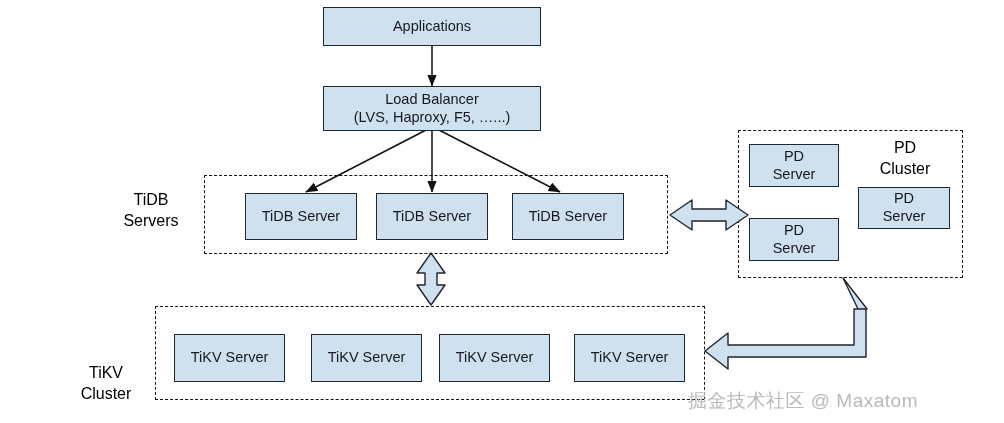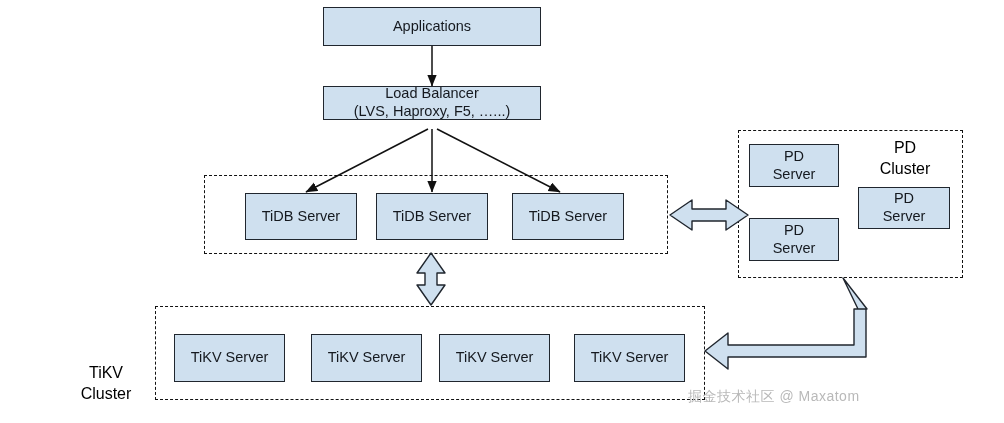--- a/index.html
+++ b/index.html
@@ -47,34 +47,36 @@
     position: absolute;
     left: 0;
     top: 0;
     width: 1004px;
     height: 423px;
     pointer-events: none;
   }
   .watermark {
     position: absolute;
     color: #b9b9b9;
-    font-size: 14px;
+    font-size: 19px;
     letter-spacing: 0.5px;
     white-space: nowrap;
   }
 </style>
 </head>
 <body>
 
 <div id="canvas">
 
   <div class="group" style="left:204px; top:175px; width:464px; height:79px;"></div>
   <div class="group" style="left:155px; top:306px; width:550px; height:94px;"></div>
   <div class="group" style="left:738px; top:130px; width:225px; height:148px;"></div>
 
+  <div class="grouplabel" style="left:100px; top:190px; width:102px;">TiDB
+Servers</div>
   <div class="grouplabel" style="left:55px; top:330px; width:102px;margin-top:33px;">TiKV
 Cluster</div>
   <div class="grouplabel" style="left:855px; top:138px; width:100px;">PD
 Cluster</div>
 
   <svg class="svg-layer" viewBox="0 0 1004 423">
     <defs>
       <marker id="tip" markerWidth="9" markerHeight="9" refX="7.6" refY="3.2" orient="auto">
         <path d="M0,0 L8,3.2 L0,6.4 z" fill="#111111"></path>
       </marker>
@@ -88,21 +90,21 @@
 
     <path d="M670,215 L692,200 L692,209 L726,209 L726,200 L748,215 L726,230 L726,221 L692,221 L692,230 Z" fill="#cfe0ef" stroke="#20262e" stroke-width="1.4" stroke-linejoin="round"></path>
 
     <path d="M431,253 L417,273 L425,273 L425,285 L417,285 L431,305 L445,285 L437,285 L437,273 L445,273 Z" fill="#cfe0ef" stroke="#20262e" stroke-width="1.4" stroke-linejoin="round"></path>
 
     <path d="M843,278 L867,309 L854,309 L854,345 L728,345 L728,333 L705,351 L728,369 L728,357 L866,357 L866,309 L858,309 Z" fill="#cfe0ef" stroke="#20262e" stroke-width="1.4" stroke-linejoin="round"></path>
   </svg>
 
   <div class="node" style="left:323px; top:7px; width:218px; height:39px;">Applications</div>
 
-  <div class="node" style="left:323px; top:86px; width:218px; height:34px;">Load Balancer
+  <div class="node" style="left:323px; top:86px; width:218px; height:45px;">Load Balancer
 (LVS, Haproxy, F5, …...)</div>
 
   <div class="node" style="left:245px; top:193px; width:112px; height:47px;">TiDB Server</div>
   <div class="node" style="left:376px; top:193px; width:112px; height:47px;">TiDB Server</div>
   <div class="node" style="left:512px; top:193px; width:112px; height:47px;">TiDB Server</div>
 
   <div class="node" style="left:749px; top:144px; width:90px; height:43px;">PD
 Server</div>
   <div class="node" style="left:749px; top:218px; width:90px; height:43px;">PD
 Server</div>

